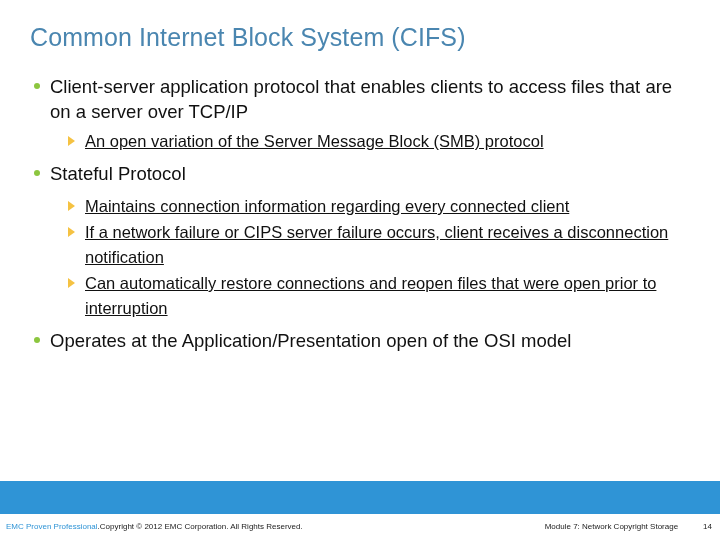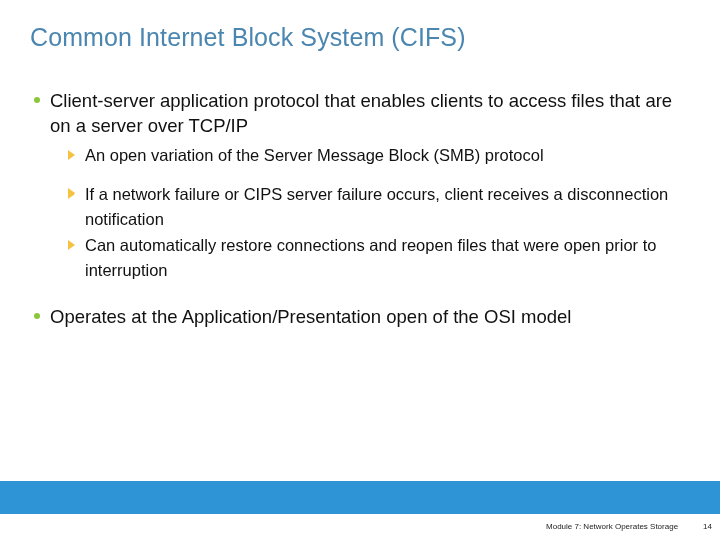--- a/index.html
+++ b/index.html
@@ -41,21 +41,21 @@
   .body-area {
     position: absolute;
     left: 30px;
     top: 74px;
     width: 665px;
   }
 
   .bullet-l1 {
     position: relative;
     padding-left: 20px;
-    margin: 14px 0 2px 0;
+    margin: 0 0 2px 0;
     font-size: 18.5px;
     line-height: 25px;
     color: #111111;
   }
   .bullet-l1 .marker {
     position: absolute;
     left: 4px;
     top: 9px;
     width: 6px;
     height: 6px;
@@ -63,20 +63,21 @@
     border-radius: 50%;
   }
 
   .bullet-l2 {
     position: relative;
     padding-left: 55px;
     margin: 0 0 1px 0;
     font-size: 16.5px;
     line-height: 25px;
     color: #111111;
+    text-decoration: underline;
   }
   .bullet-l2 .marker-arrow {
     position: absolute;
     left: 38px;
     top: 7px;
     width: 0;
     height: 0;
     border-top: 5px solid transparent;
     border-bottom: 5px solid transparent;
     border-left: 7px solid #F5C242;
@@ -142,25 +143,30 @@
 
     <div class="gap-xs"></div>
 
     <div class="bullet-l2">
       <span class="marker-arrow"></span>
       <span>An open variation of the Server Message Block (SMB) protocol</span>
     </div>
 
     <div class="gap-sm"></div>
 
+    <div class="bullet-l1">
+      <span class="marker"></span>
+      <span>Stateful Protocol</span>
+    </div>
 
     <div class="gap-sm"></div>
 
     <div class="bullet-l2">
       <span class="marker-arrow"></span>
+      <span>Maintains connection information regarding every connected client</span>
     </div>
 
     <div class="bullet-l2">
       <span class="marker-arrow"></span>
       <span>If a network failure or CIPS server failure occurs, client receives a disconnection notification</span>
     </div>
 
     <div class="bullet-l2">
       <span class="marker-arrow"></span>
       <span>Can automatically restore connections and reopen files that were open prior to interruption</span>
@@ -172,18 +178,21 @@
       <span class="marker"></span>
       <span>Operates at the Application/Presentation open of the OSI model</span>
     </div>
 
 
   </div>
 
   <div class="footer-bar"></div>
   <div class="footer-strip"></div>
 
+  <div class="footer-left">
+    <span class="brand">EMC Proven Professional</span><span>.Copyright © 2012 EMC Corporation. All Rights Reserved.</span>
+  </div>
 
   <div class="footer-right">
-    <span>Module 7: Network Operates Storage</span><span class="page-num">14</span>
+    <span>Module 7: Network Copyright Storage</span><span class="page-num">14</span>
   </div>
 
 </div>
 
 </body></html>

